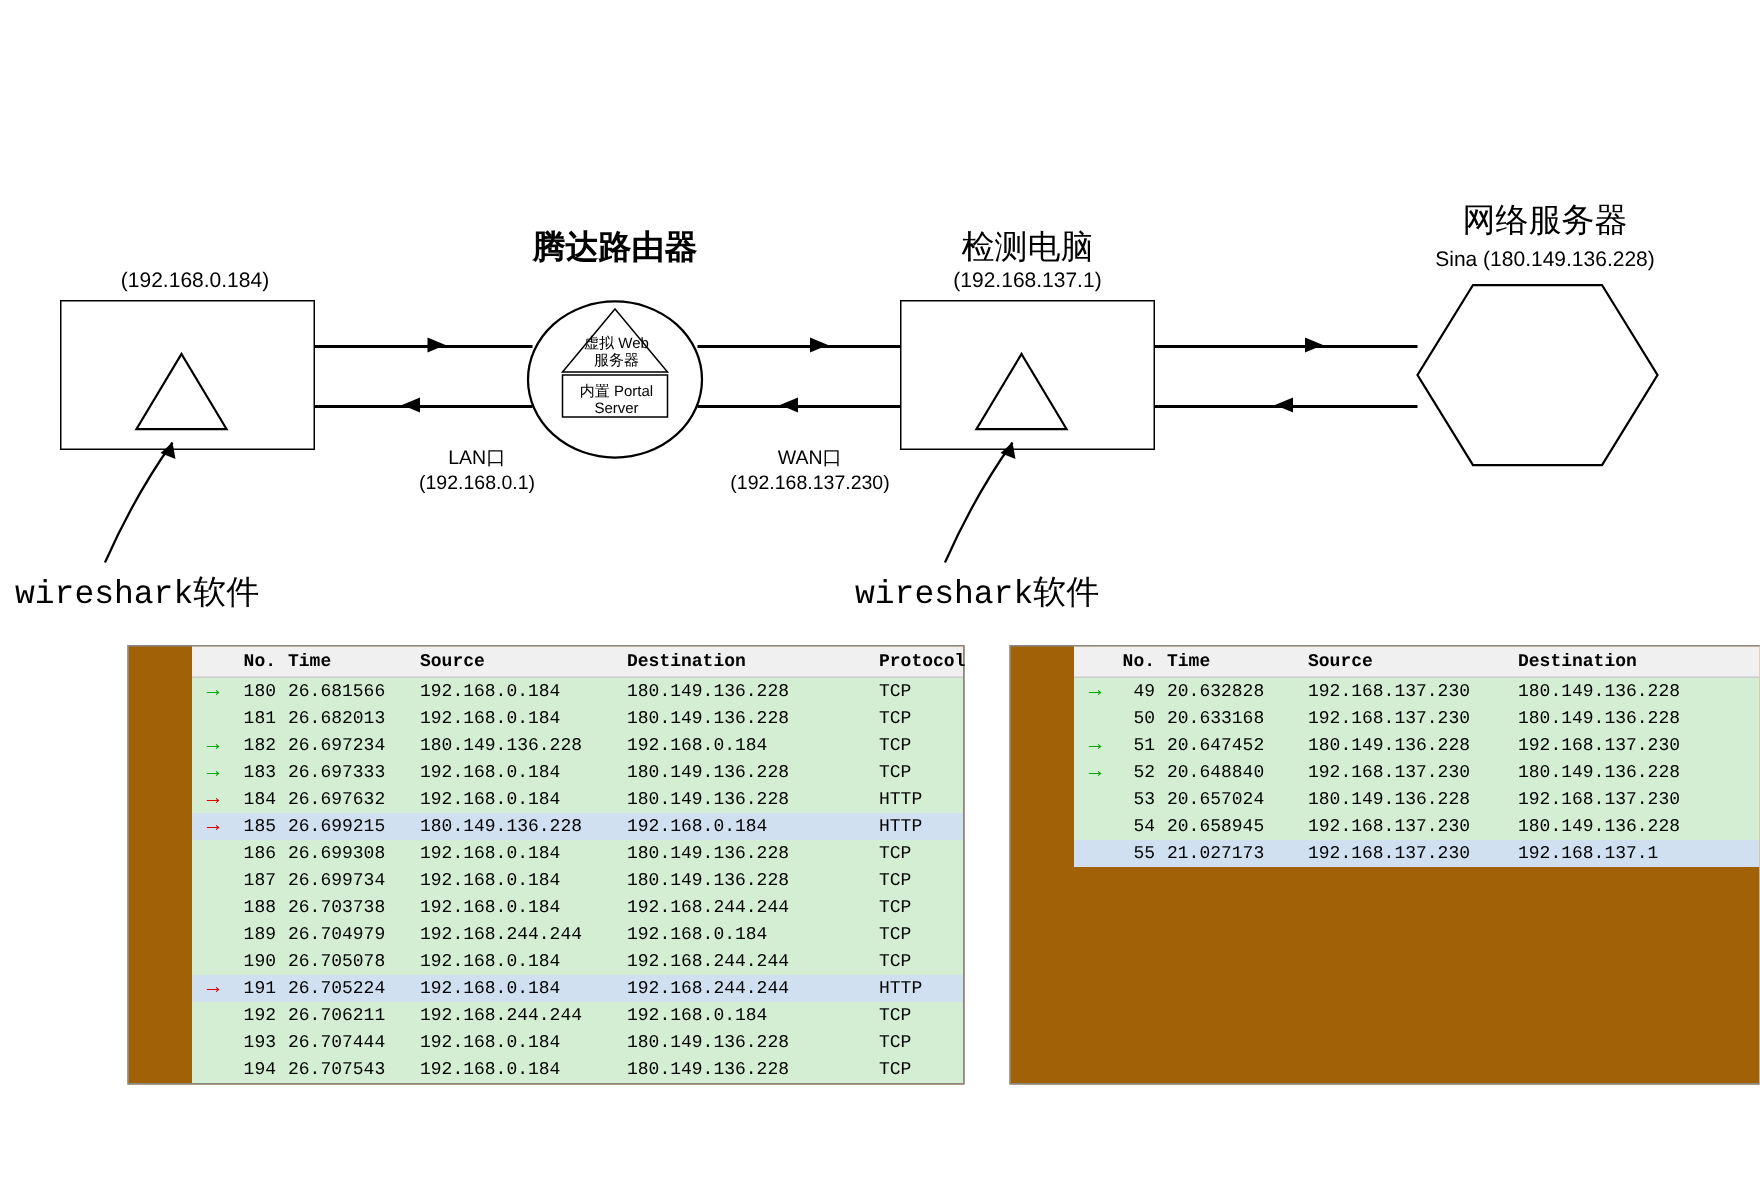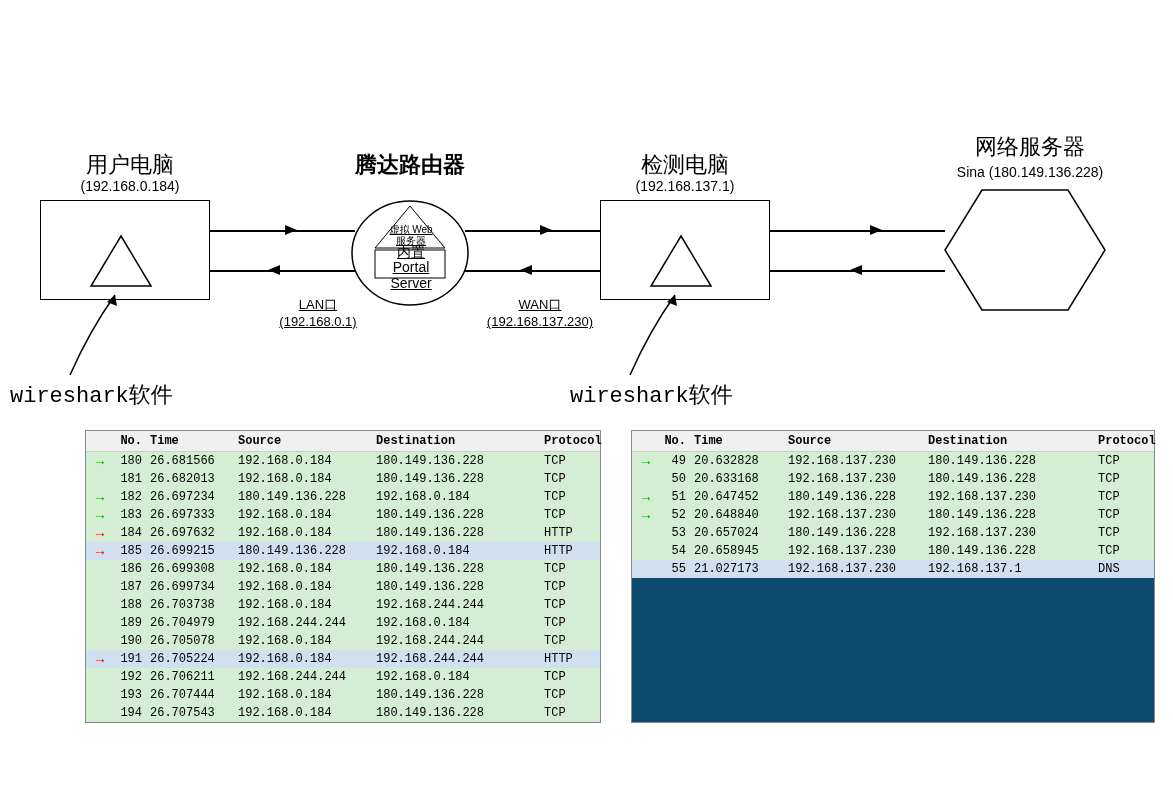--- a/index.html
+++ b/index.html
@@ -7,21 +7,21 @@
 .diagram { position: relative; width: 100%; height: 430px; }
 .node-label { text-align: center; position: absolute; font-size: 22px; }
 .node-sub { text-align: center; position: absolute; font-size: 14px; }
 .rect-box { position: absolute; border: 1.5px solid #000; background: #fff; }
 .line { position: absolute; background: #000; height: 1.5px; }
 .arrow-head { position: absolute; width: 0; height: 0; }
 .arrow-right { border-top: 5px solid transparent; border-bottom: 5px solid transparent; border-left: 12px solid #000; }
 .arrow-left { border-top: 5px solid transparent; border-bottom: 5px solid transparent; border-right: 12px solid #000; }
 .caption { position: absolute; font-size: 22px; font-family: "Courier New", monospace; }
 .tables { display: flex; gap: 30px; padding: 0 85px; }
-.pkt-table { border: 1px solid #888; background: #0c4a6e; }
+.pkt-table { border: 1px solid #888; background: #a16207; padding-left: 42px; }
 .pkt-header { display: flex; background: #f0f0f0; font-family: "Courier New", monospace; font-size: 12px; font-weight: bold; border-bottom: 1px solid #ccc; }
 .pkt-header > div { padding: 3px 4px; }
 .pkt-row { display: flex; font-family: "Courier New", monospace; font-size: 12px; position: relative; }
 .pkt-row > div { padding: 2px 4px; }
 .pkt-row.green { background: #d4eed4; }
 .pkt-row.blue { background: #d0e0f0; }
 .col-mark { width: 28px; display: flex; align-items: center; justify-content: center; }
 .col-no { width: 42px; text-align: right; }
 .col-time { width: 90px; }
 .col-src { width: 140px; }
@@ -35,44 +35,43 @@
 .tbl-left .col-proto { width: 60px; }
 .tbl-right .col-mark { width: 28px; }
 .tbl-right .col-no { width: 30px; }
 .tbl-right .col-time { width: 94px; }
 .tbl-right .col-src { width: 140px; }
 .tbl-right .col-dst { width: 140px; }
 .tbl-right .col-proto { width: 60px; }
 .mark-arrow { font-size: 14px; line-height: 1; }
 .mark-green { color: #0a0; }
 .mark-red { color: #d00; }
-.small-label { position: absolute; font-size: 13px; text-align: center; text-decoration: underline; }
+.small-label { position: absolute; font-size: 13px; text-align: center; }
 </style>
 </head>
 <body>
 
 <div class="diagram">
 
-  <div class="node-label" style="left:60px; top:150px; width:140px;">用户电脑</div>
   <div class="node-sub" style="left:60px; top:178px; width:140px;">(192.168.0.184)</div>
   <div class="rect-box" style="left:40px; top:200px; width:170px; height:100px;">
     <svg style="position:absolute; left:45px; top:30px;" width="70" height="60">
         <polygon points="35,5 65,55 5,55" fill="none" stroke="#000" stroke-width="1.5"></polygon>
       </svg>
   </div>
 
   <div class="node-label" style="left:330px; top:150px; width:160px;font-weight:bold;">腾达路由器</div>
   <svg style="position:absolute; left:350px; top:198px;" width="120" height="110">
     <ellipse cx="60" cy="55" rx="58" ry="52" fill="#fff" stroke="#000" stroke-width="1.5"></ellipse>
     <polygon points="60,8 95,50 25,50" fill="#fff" stroke="#000" stroke-width="1"></polygon>
     <rect x="25" y="52" width="70" height="28" fill="#fff" stroke="#000" stroke-width="1"></rect>
   </svg>
   <div class="small-label" style="left:386px; top:224px; width:50px; font-size:10px; line-height:1.1;"><span>虚拟
 Web服务器</span></div>
-  <div class="small-label" style="left:380px; top:245px; width:62px; font-size:14px; line-height:1.1;"><span>内置
+  <div class="small-label" style="left:380px; top:256px; width:62px; font-size:10px; line-height:1.1;"><span>内置
 Portal Server</span></div>
   <div class="small-label" style="left:278px; top:296px; width:80px;"><span>LAN口</span><br><span>(192.168.0.1)</span></div>
   <div class="small-label" style="left:480px; top:296px; width:120px;"><span>WAN口</span><br><span>(192.168.137.230)</span></div>
 
   <div class="node-label" style="left:615px; top:150px; width:140px;">检测电脑</div>
   <div class="node-sub" style="left:615px; top:178px; width:140px;">(192.168.137.1)</div>
   <div class="rect-box" style="left:600px; top:200px; width:170px; height:100px;">
     <svg style="position:absolute; left:45px; top:30px;" width="70" height="60">
         <polygon points="35,5 65,55 5,55" fill="none" stroke="#000" stroke-width="1.5"></polygon>
       </svg>

